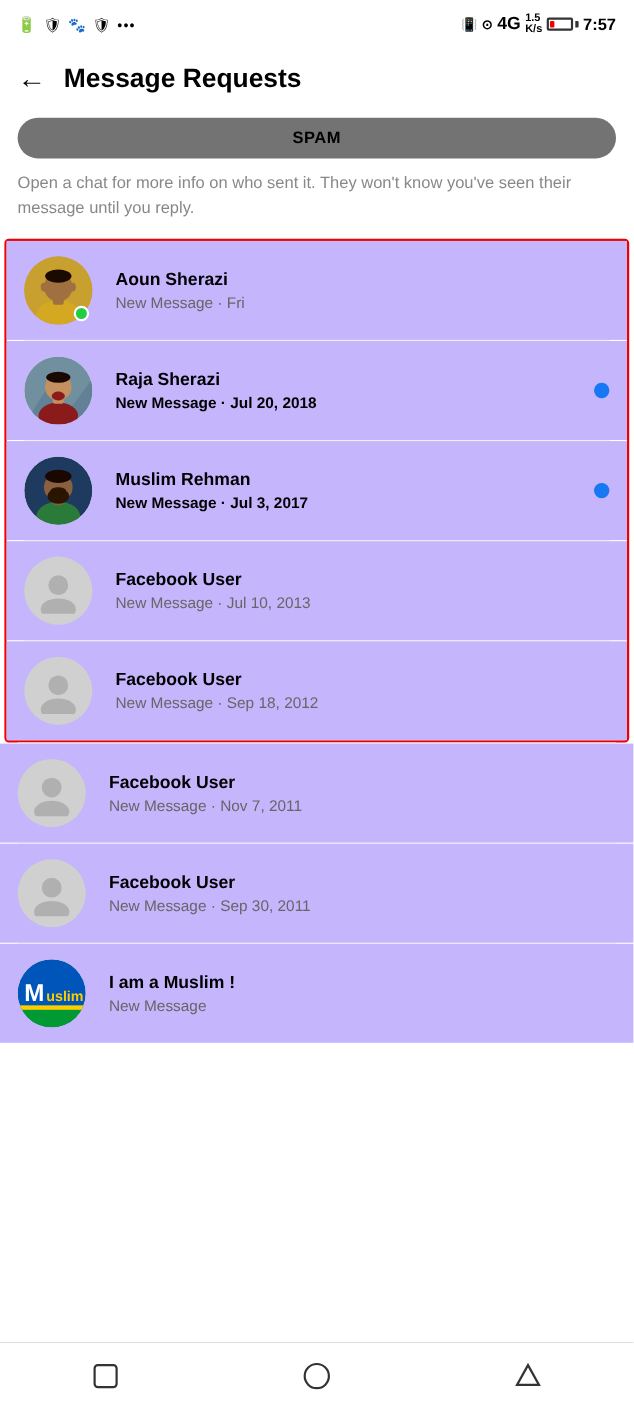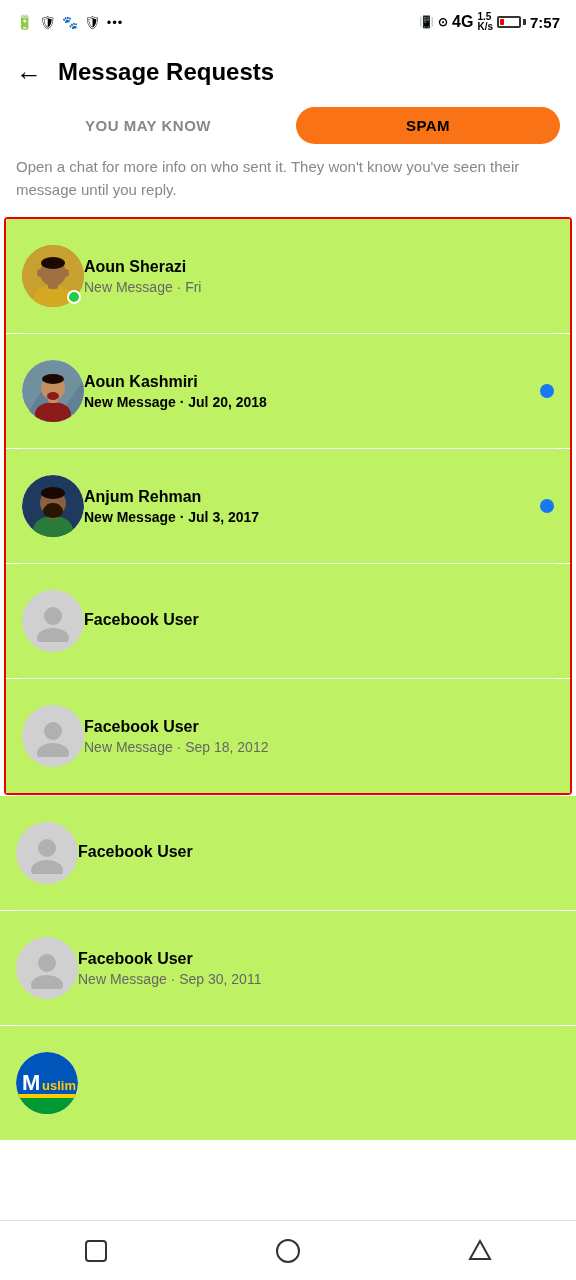--- a/index.html
+++ b/index.html
@@ -93,21 +93,21 @@
       flex: 1;
       text-align: center;
       padding: 10px 0;
       font-size: 15px;
       font-weight: 600;
       cursor: pointer;
       color: #888;
       letter-spacing: 0.5px;
     }
     .tab.active {
-      background: #f97316;
+      background: #737373;
       border-radius: 25px;
       color: #000;
     }
 
     
     .info-text {
       padding: 0 16px 16px;
       font-size: 15px;
       color: #888;
       line-height: 1.5;
@@ -117,25 +117,25 @@
     .highlighted-section {
       border: 2.5px solid #e00;
       margin: 0 4px;
       border-radius: 4px;
     }
 
     
     .message-item {
       display: flex;
       align-items: center;
-      padding: 26px 16px;
-      gap: 0;
+      padding: 14px 16px;
+      gap: 21px;
       position: relative;
       cursor: pointer;
-      background: #bef264;
+      background: #c4b5fd;
     }
     .message-item:not(:last-child) {
       border-bottom: none;
     }
     .avatar-wrap {
       position: relative;
       flex-shrink: 0;
     }
     .avatar {
       width: 62px;
@@ -259,21 +259,20 @@
     <span style="font-size:15px; font-weight:700; margin-left:0;">7:57</span>
   </div>
 </div>
 
 <div class="header">
   <span class="back-arrow">←</span>
   <span class="header-title">Message Requests</span>
 </div>
 
 <div class="tabs">
-  <div class="tab">YOU MAY KNOW</div>
   <div class="tab active">SPAM</div>
 </div>
 
 <div class="info-text">Open a chat for more info on who sent it. They won't know you've seen their message until you reply.</div>
 
 <div class="highlighted-section">
 
   <div class="message-item">
     <div class="avatar-wrap">
       <div class="avatar avatar-img-aoun">
@@ -320,21 +319,21 @@
 
           <circle cx="31" cy="28" r="12" fill="#c49060"></circle>
 
           <ellipse cx="31" cy="19" rx="11" ry="5" fill="#1a0800"></ellipse>
 
           <ellipse cx="31" cy="36" rx="6" ry="4" fill="#8b1a1a"></ellipse>
         </svg>
       </div>
     </div>
     <div class="message-content">
-      <div class="contact-name">Aoun Kashmiri</div>
+      <div class="contact-name">Raja Sherazi</div>
       <div class="message-preview bold">
         <span>New Message</span> · <span>Jul 20, 2018</span>
       </div>
     </div>
     <div class="unread-dot"></div>
   </div>
 
   <div class="separator"></div>
 
   <div class="message-item">
@@ -351,41 +350,44 @@
 
           <ellipse cx="31" cy="36" rx="10" ry="7" fill="#2a1500"></ellipse>
 
           <ellipse cx="31" cy="31" rx="7" ry="3" fill="#2a1500"></ellipse>
 
           <ellipse cx="31" cy="18" rx="12" ry="6" fill="#1a0800"></ellipse>
         </svg>
       </div>
     </div>
     <div class="message-content">
-      <div class="contact-name">Anjum Rehman</div>
+      <div class="contact-name">Muslim Rehman</div>
       <div class="message-preview bold">
         <span>New Message</span> · <span>Jul 3, 2017</span>
       </div>
     </div>
     <div class="unread-dot"></div>
   </div>
 
   <div class="separator"></div>
 
   <div class="message-item">
     <div class="avatar-wrap">
       <div class="avatar-placeholder">
         <svg viewBox="0 0 42 42" xmlns="http://www.w3.org/2000/svg">
           <circle cx="21" cy="16" r="9" fill="#b0b0b0"></circle>
           <ellipse cx="21" cy="38" rx="16" ry="10" fill="#b0b0b0"></ellipse>
         </svg>
       </div>
     </div>
     <div class="message-content">
       <div class="contact-name">Facebook User</div>
+      <div class="message-preview">
+        <span>New Message</span> · <span>Jul 10, 2013</span>
+      </div>
     </div>
   </div>
 
   <div class="separator"></div>
 
   <div class="message-item">
     <div class="avatar-wrap">
       <div class="avatar-placeholder">
         <svg viewBox="0 0 42 42" xmlns="http://www.w3.org/2000/svg">
           <circle cx="21" cy="16" r="9" fill="#b0b0b0"></circle>
@@ -409,20 +411,23 @@
   <div class="avatar-wrap">
     <div class="avatar-placeholder">
       <svg viewBox="0 0 42 42" xmlns="http://www.w3.org/2000/svg">
         <circle cx="21" cy="16" r="9" fill="#b0b0b0"></circle>
         <ellipse cx="21" cy="38" rx="16" ry="10" fill="#b0b0b0"></ellipse>
       </svg>
     </div>
   </div>
   <div class="message-content">
     <div class="contact-name">Facebook User</div>
+    <div class="message-preview">
+      <span>New Message</span> · <span>Nov 7, 2011</span>
+    </div>
   </div>
 </div>
 
 <div class="separator"></div>
 
 <div class="message-item">
   <div class="avatar-wrap">
     <div class="avatar-placeholder">
       <svg viewBox="0 0 42 42" xmlns="http://www.w3.org/2000/svg">
         <circle cx="21" cy="16" r="9" fill="#b0b0b0"></circle>
@@ -448,20 +453,26 @@
 
         <rect x="0" y="42" width="62" height="20" fill="#009933" rx="0"></rect>
         <rect x="0" y="42" width="62" height="4" fill="#ffcc00"></rect>
 
         <text x="6" y="38" font-family="Arial" font-size="22" font-weight="900" fill="#fff">M</text>
 
         <text x="26" y="38" font-family="Arial" font-size="13" font-weight="700" fill="#ffcc00">uslim</text>
       </svg>
     </div>
   </div>
+  <div class="message-content">
+    <div class="contact-name">I am a Muslim !</div>
+    <div class="message-preview">
+      <span>New Message</span>
+    </div>
+  </div>
 </div>
 
 <div class="nav-bar">
   <div class="nav-icon">
     <svg width="28" height="28" viewBox="0 0 28 28" xmlns="http://www.w3.org/2000/svg">
       <rect x="4" y="4" width="20" height="20" rx="3" fill="none" stroke="#333" stroke-width="2"></rect>
     </svg>
   </div>
   <div class="nav-icon">
     <svg width="28" height="28" viewBox="0 0 28 28" xmlns="http://www.w3.org/2000/svg">

